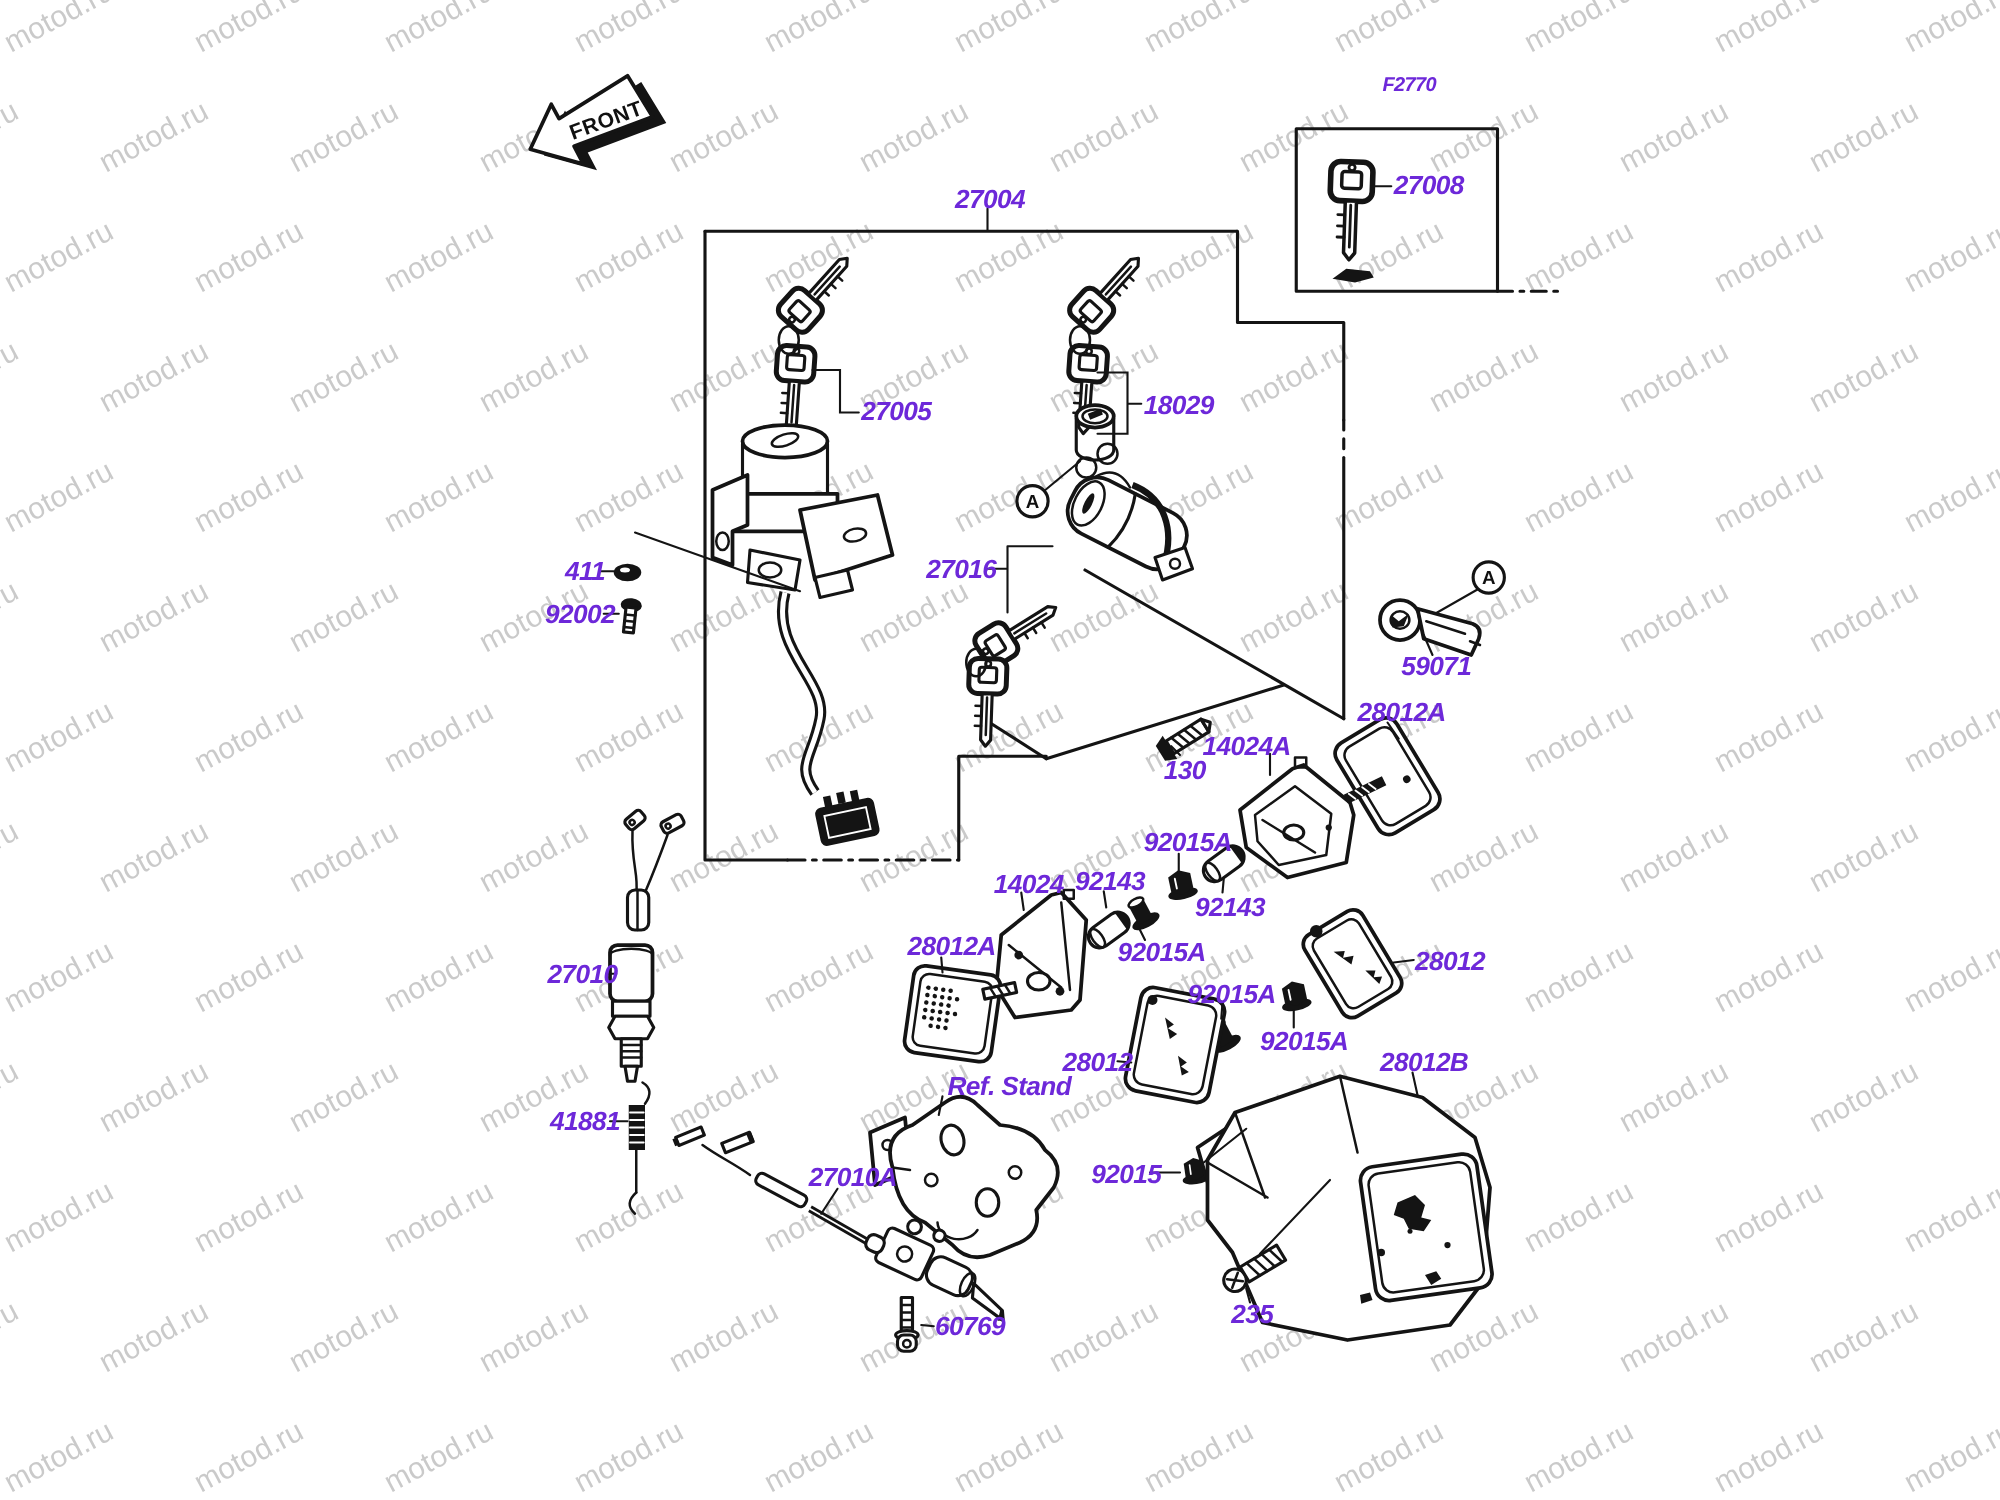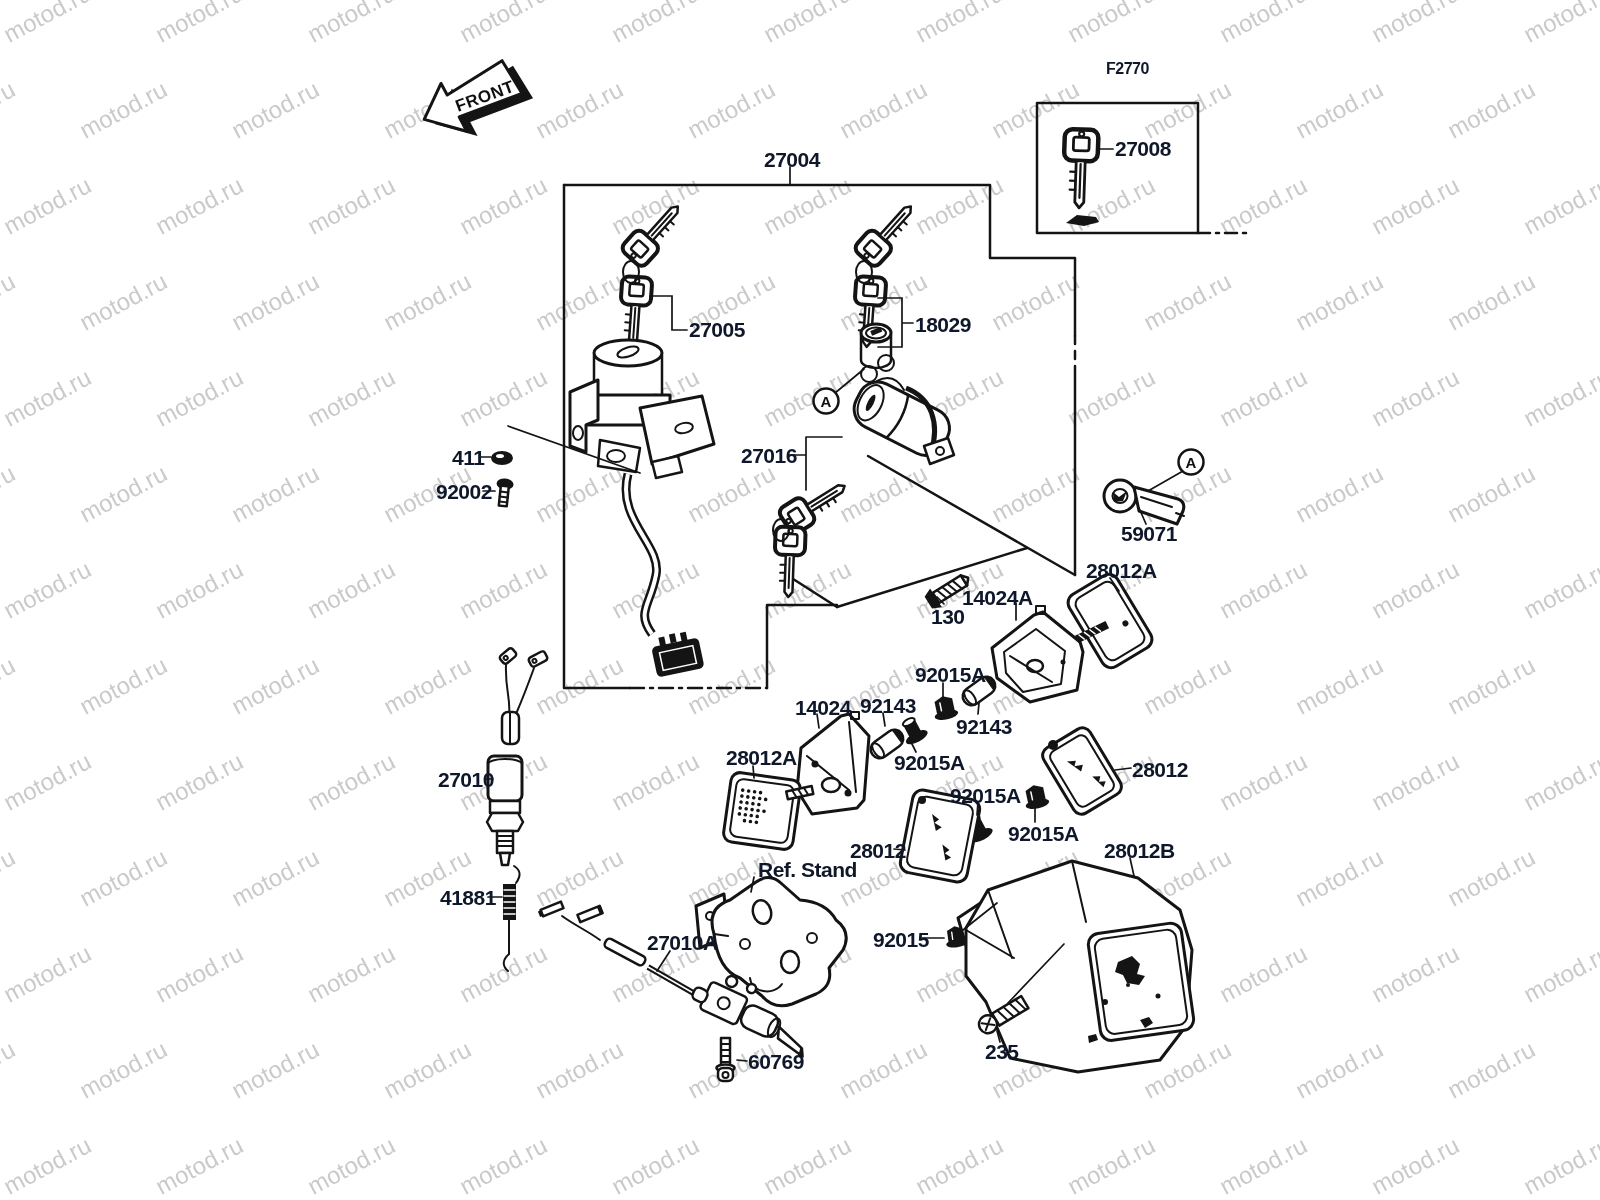--- a/index.html
+++ b/index.html
@@ -3,22 +3,22 @@
 <meta charset="utf-8">
 <style>
   html,body{margin:0;padding:0;background:#fff;}
   #stage{position:relative;width:1600px;height:1200px;overflow:hidden;background:#fff;
          font-family:"Liberation Sans",sans-serif;}
   #watermark-layer{position:absolute;inset:0;z-index:1;}
   .wm{position:absolute;font-family:"Liberation Sans",sans-serif;font-size:24px;color:#bdbdbd;
       opacity:.8;transform:rotate(-28deg);white-space:nowrap;user-select:none;}
   #artwork{position:absolute;left:0;top:0;z-index:2;}
   #labels-layer{position:absolute;inset:0;z-index:3;}
-  .part-label{position:absolute;font-weight:bold;font-size:21px;color:#0f172a;
-              letter-spacing:-0.5px;white-space:nowrap;}
+  .part-label{position:absolute;font-weight:bold;font-size:21px;color:#6d28d9;
+              letter-spacing:-0.5px;white-space:nowrap;font-style:italic;}
   
   .ln{fill:none;stroke:#141414;stroke-width:2.5;stroke-linecap:round;stroke-linejoin:round;}
   .lt{fill:none;stroke:#141414;stroke-width:2;stroke-linecap:round;stroke-linejoin:round;}
   .ld{fill:none;stroke:#141414;stroke-width:1.7;stroke-linecap:round;}
   .w{fill:#fff;stroke:#141414;stroke-width:2.5;stroke-linejoin:round;}
   .w3{fill:#fff;stroke:#141414;stroke-width:3;stroke-linejoin:round;}
   .w4{fill:#fff;stroke:#141414;stroke-width:4;stroke-linejoin:round;}
   .d{fill:#141414;stroke:none;}
   .wl{fill:none;stroke:#fff;stroke-width:1.5;stroke-linecap:round;}
   svg text{font-family:"Liberation Sans",sans-serif;font-weight:bold;fill:#101010;}

